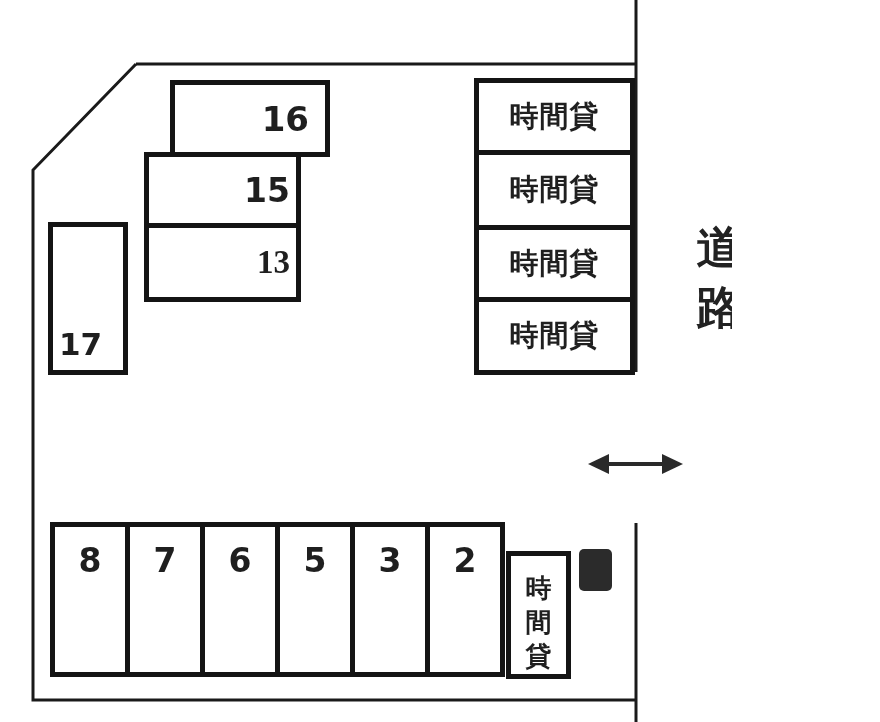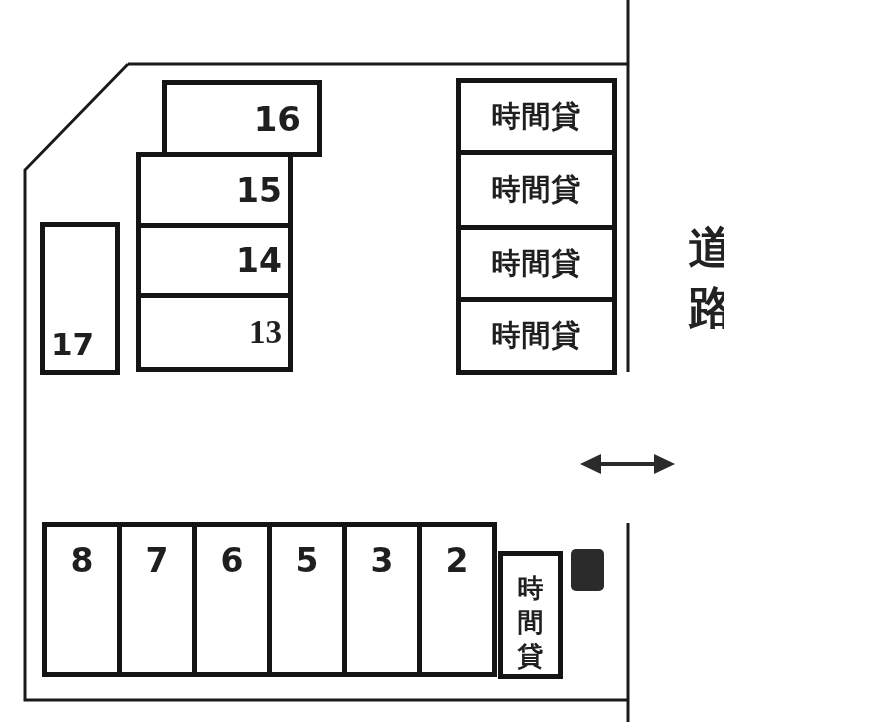--- a/index.html
+++ b/index.html
@@ -7,20 +7,21 @@
     font-family: "DejaVu Sans", "Liberation Sans", sans-serif;
     background: #ffffff;
   }
   .canvas {
     position: relative;
     width: 724px;
     height: 722px;
     background: #ffffff;
     overflow: hidden;
     color: #1a1a1a;
+    margin-left: 8px;
   }
   .lines-svg {
     position: absolute;
     left: 0; top: 0;
     width: 880px; height: 722px;
   }
   .space {
     position: absolute;
     box-sizing: border-box;
     border: 5px solid #141414;
@@ -39,21 +40,21 @@
          align-items: center; justify-content: flex-end;
          padding-right: 6px; font-size: 33px; }
   .s15 { height: 76px; }
   .s14 { height: 75px; margin-top: -5px; }
   .s13 { height: 79px; margin-top: -5px; font-family: Liberation Serif, serif; }
   
   .s17 { left: 40px; top: 222px; width: 80px; height: 153px;
          align-items: flex-end; justify-content: flex-start;
          padding-left: 6px; padding-bottom: 8px; font-size: 31px; }
   
-  .hourly-col { position: absolute; left: 456px; top: 78px; width: 161px; z-index: 2; }
+  .hourly-col { position: absolute; left: 466px; top: 78px; width: 161px; z-index: 2; }
   .hourly-col .space { position: relative; width: 161px;
          align-items: center; justify-content: center;
          font-size: 29px; letter-spacing: 1px; }
   .h1 { height: 77px; }
   .h2 { height: 80px; margin-top: -5px; }
   .h3 { height: 77px; margin-top: -5px; }
   .h4 { height: 78px; margin-top: -5px; }
   
   .bottom-row { position: absolute; left: 42px; top: 522px; height: 155px;
          display: flex; z-index: 2; }
@@ -98,23 +99,20 @@
     </g>
   </svg>
 
   <div class="space s16">
     <span>16</span>
   </div>
 
   <div class="stack-col">
     <div class="space s15">
       <span>15</span>
-    </div>
-    <div class="space s14">
-      <span>14</span>
     </div>
     <div class="space s13">
       <span>13</span>
     </div>
   </div>
 
   <div class="space s17">
     <span>17</span>
   </div>
 

